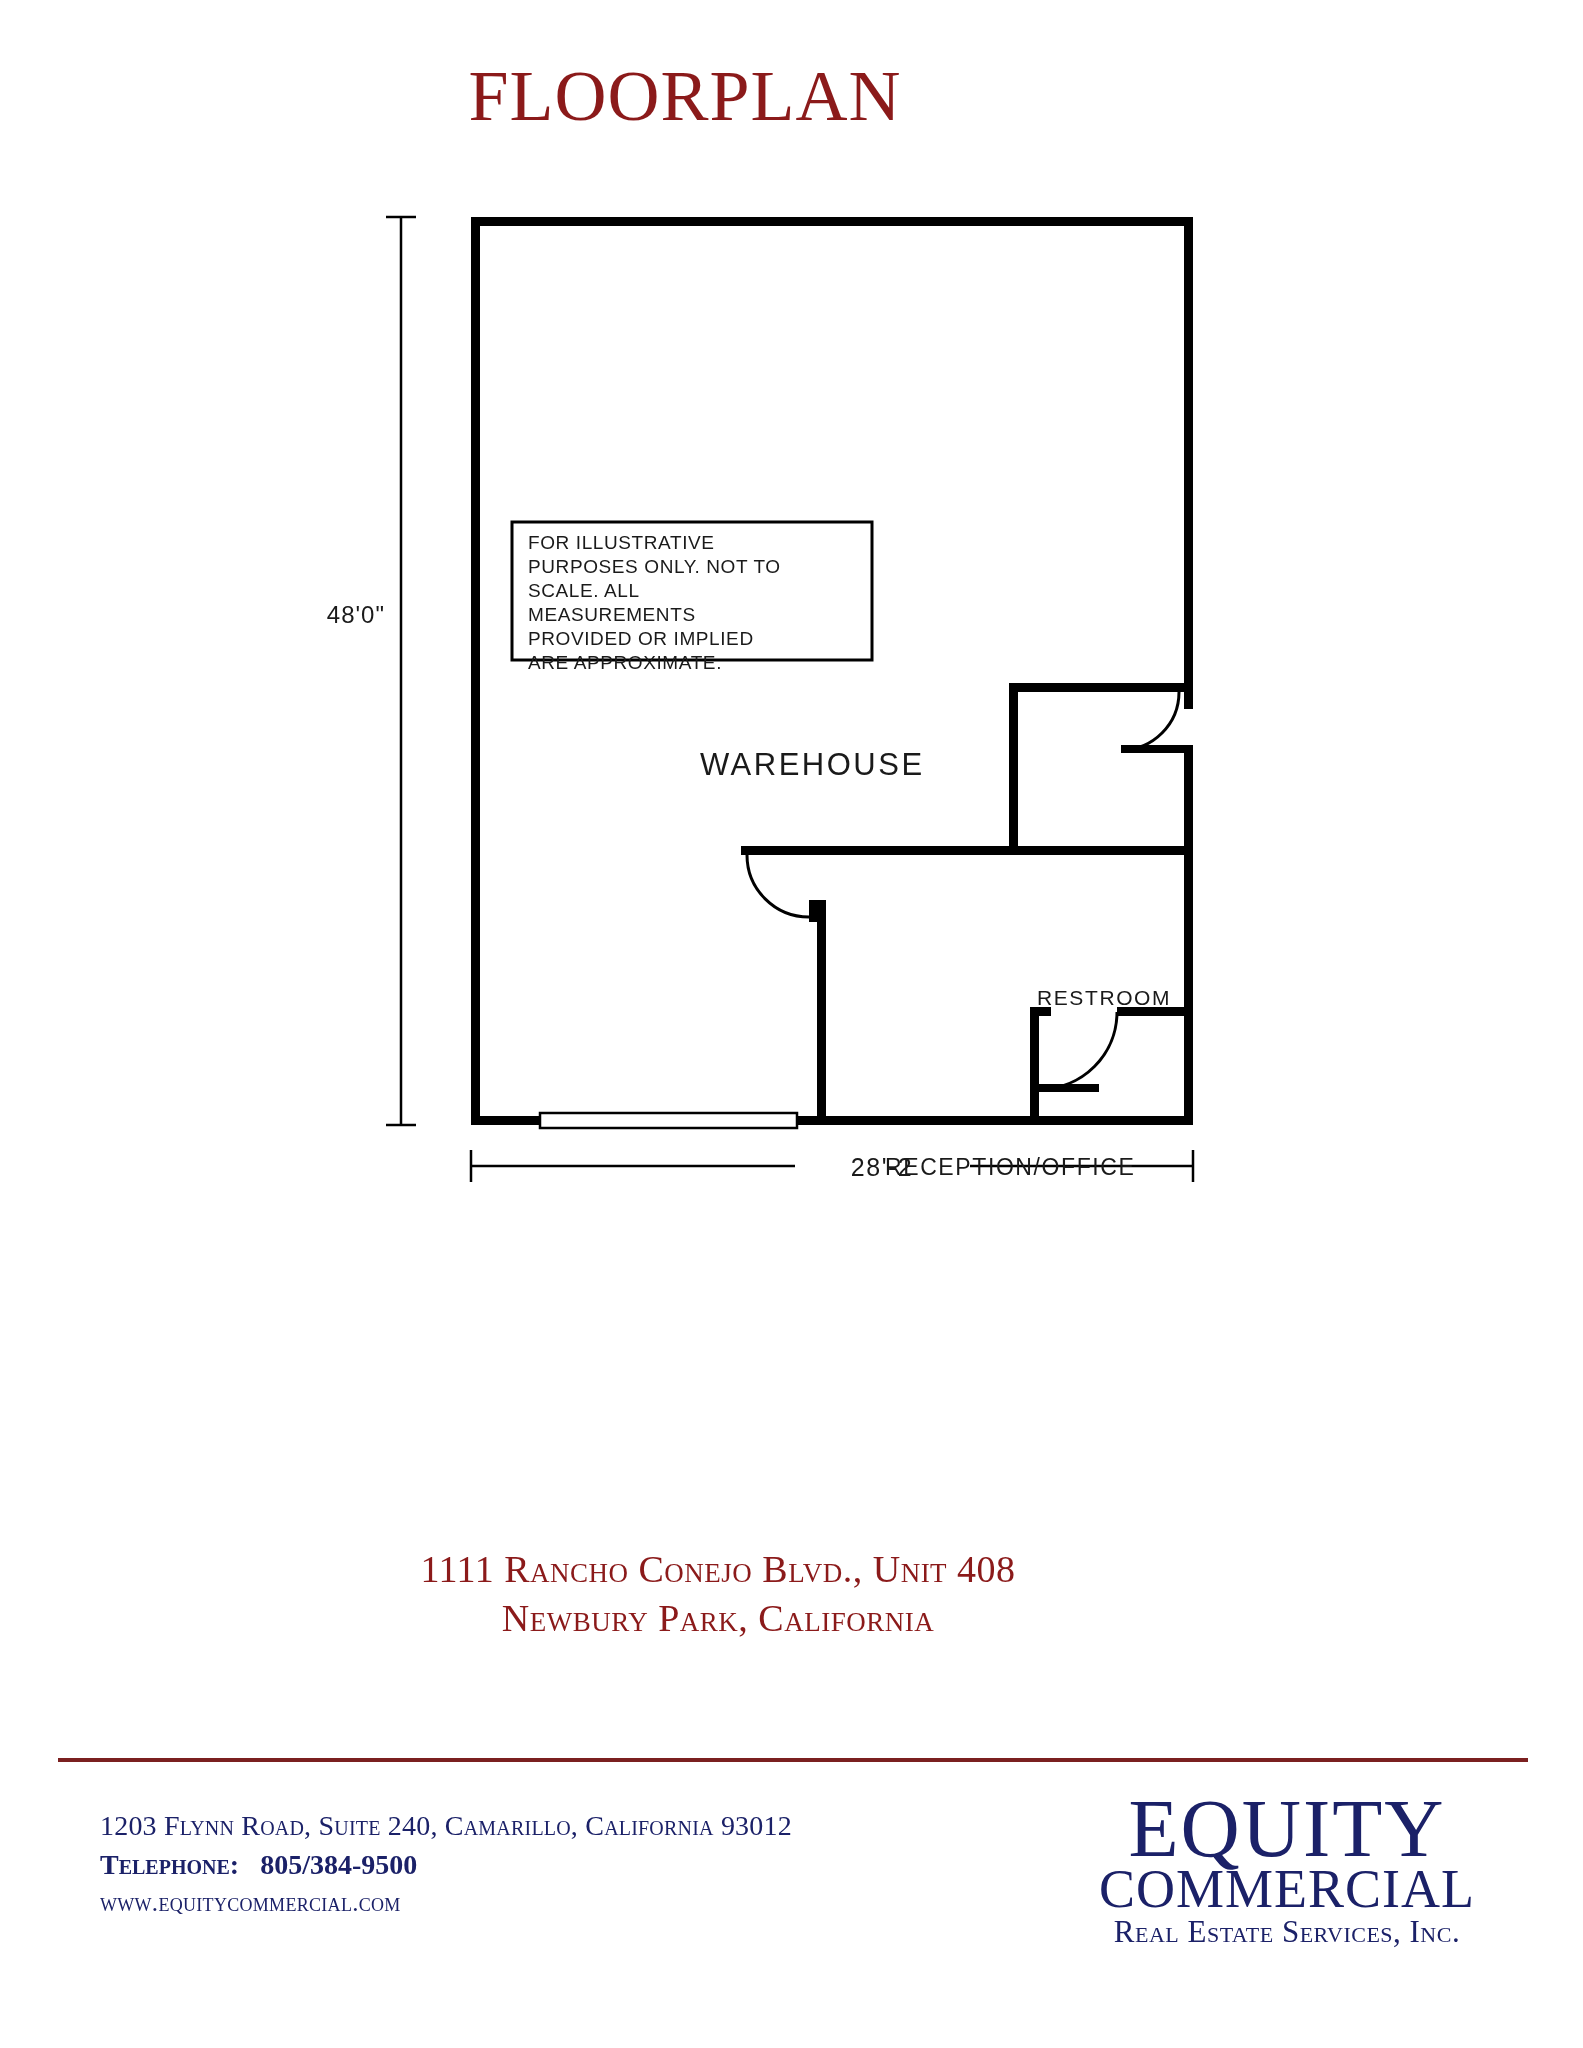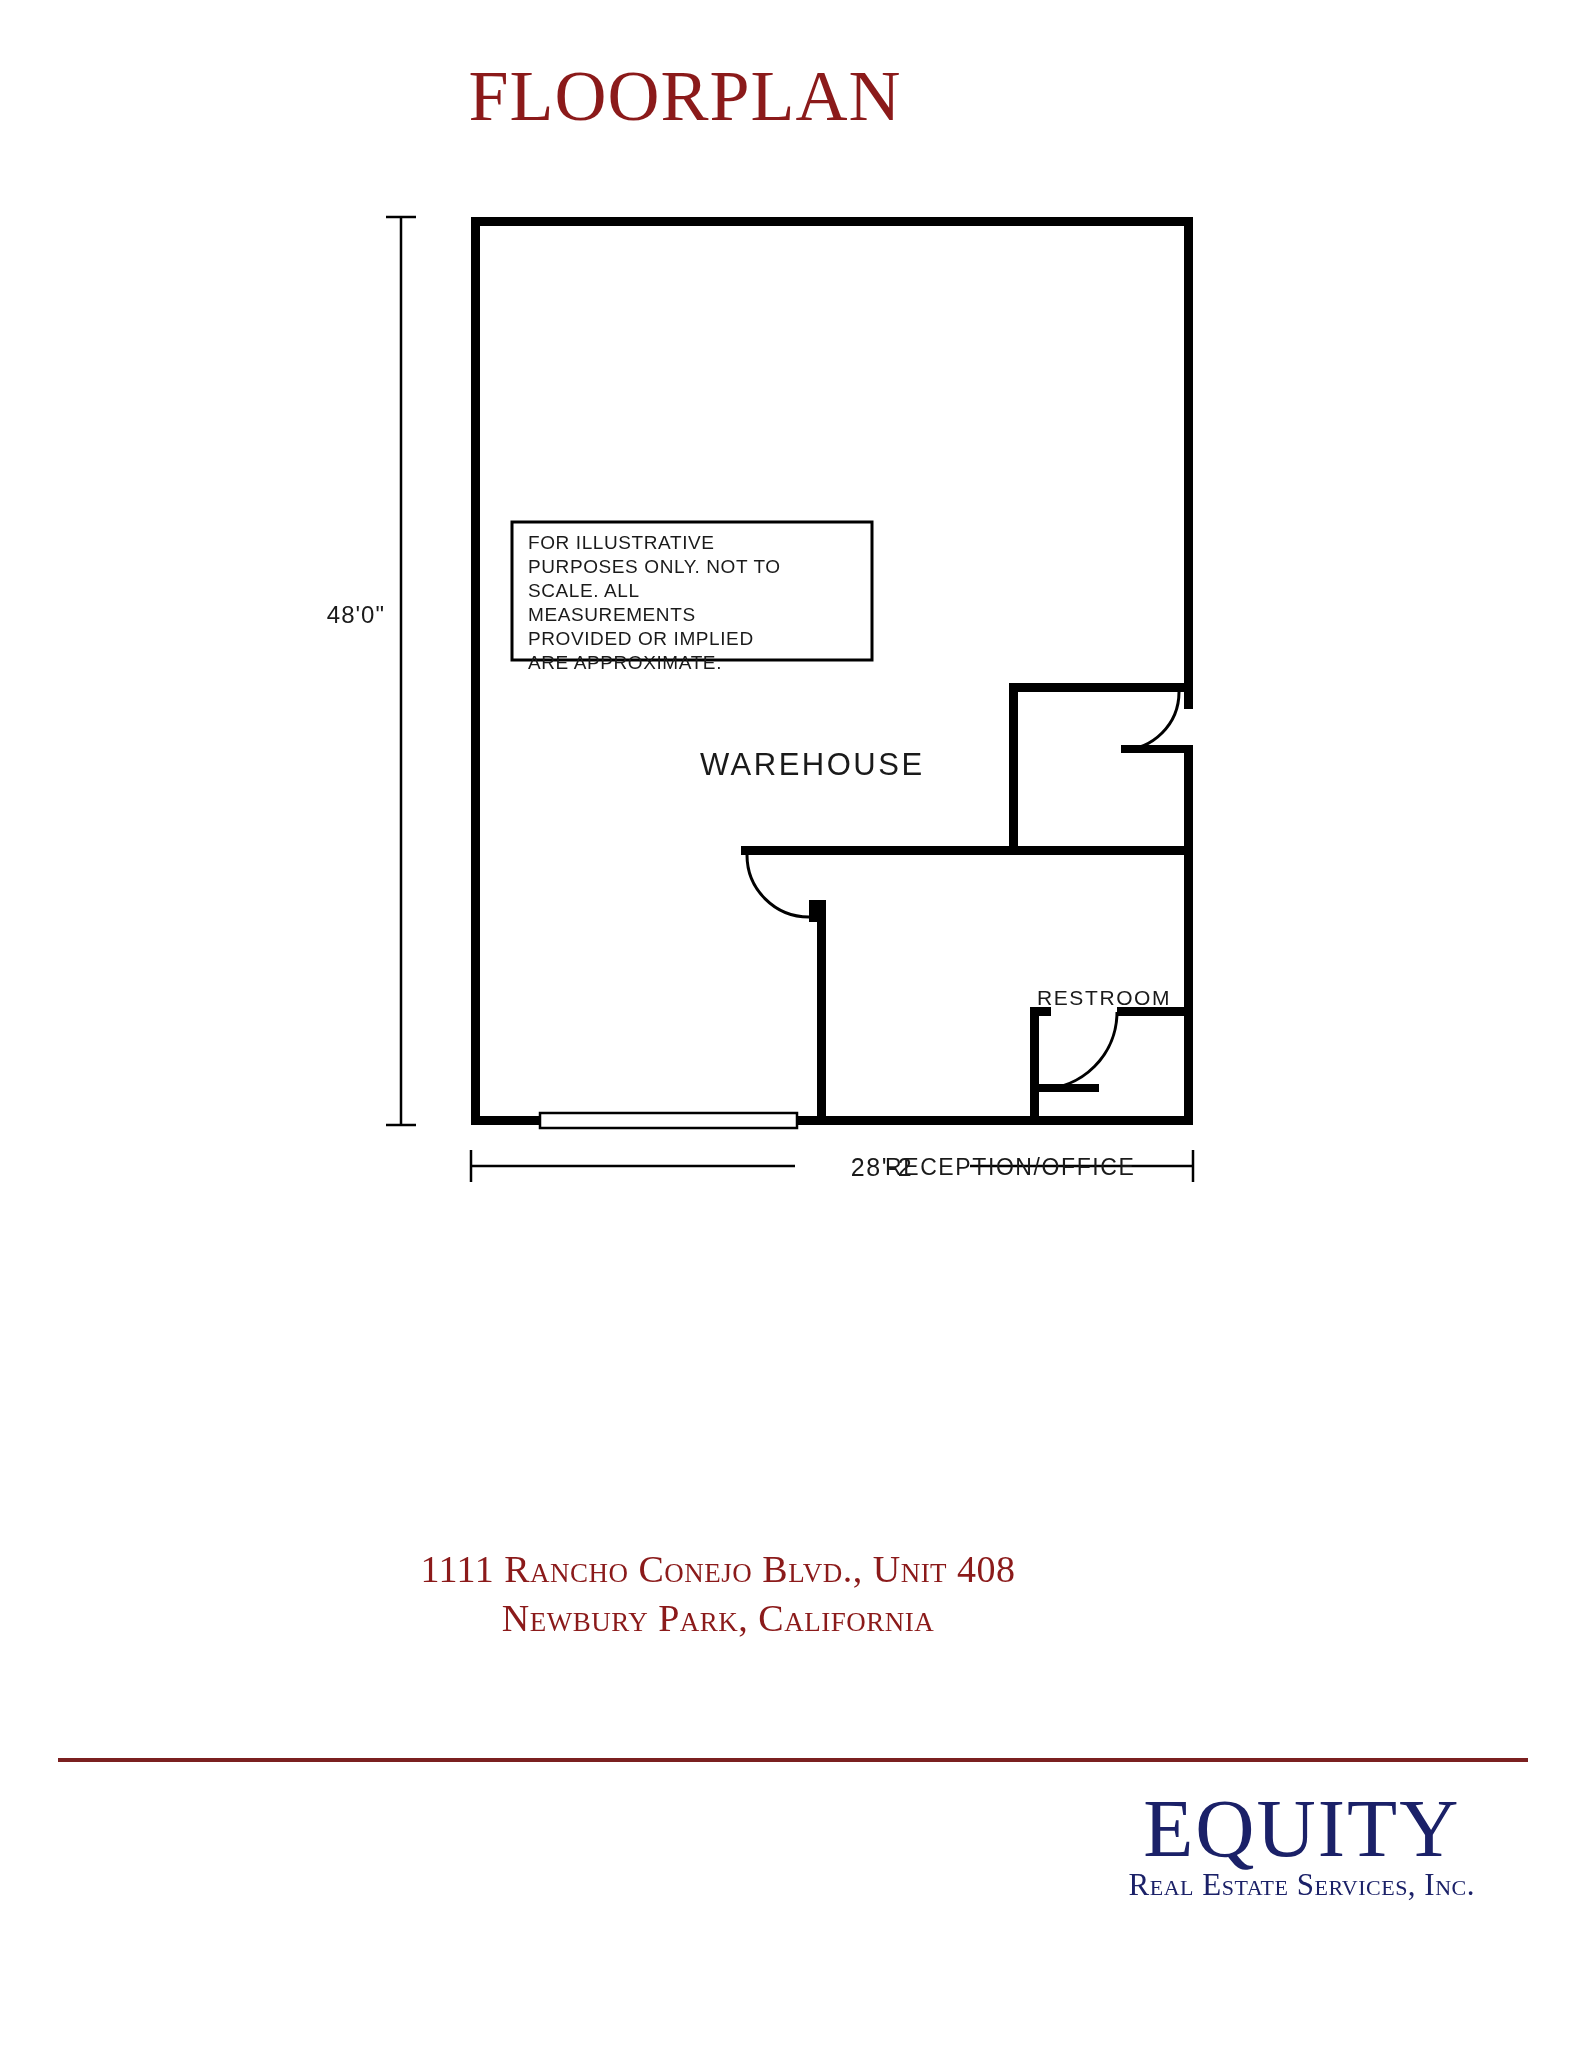--- a/index.html
+++ b/index.html
@@ -243,18 +243,28 @@
 </div>
 
 <div class="caption">
   <span class="line">1111 Rancho Conejo Blvd., Unit 408</span>
   <span class="line">Newbury Park, California</span>
 </div>
 
 <div class="divider"></div>
 
 <div class="footer">
+  <div class="footer-left">
+    <div class="footer-address">1203 Flynn Road, Suite 240, Camarillo, California  93012</div>
+    <div class="footer-phone">
+      <span>Telephone:</span>
+      <span>&nbsp;</span>
+      <span>805/384-9500</span>
+    </div>
+    <div class="footer-web">www.equitycommercial.com</div>
+  </div>
 
   <div class="logo">
     <span class="logo-1">EQUITY</span>
+    <span class="logo-2">COMMERCIAL</span>
     <span class="logo-3">Real Estate Services, Inc.</span>
   </div>
 </div>
 
 </body></html>

